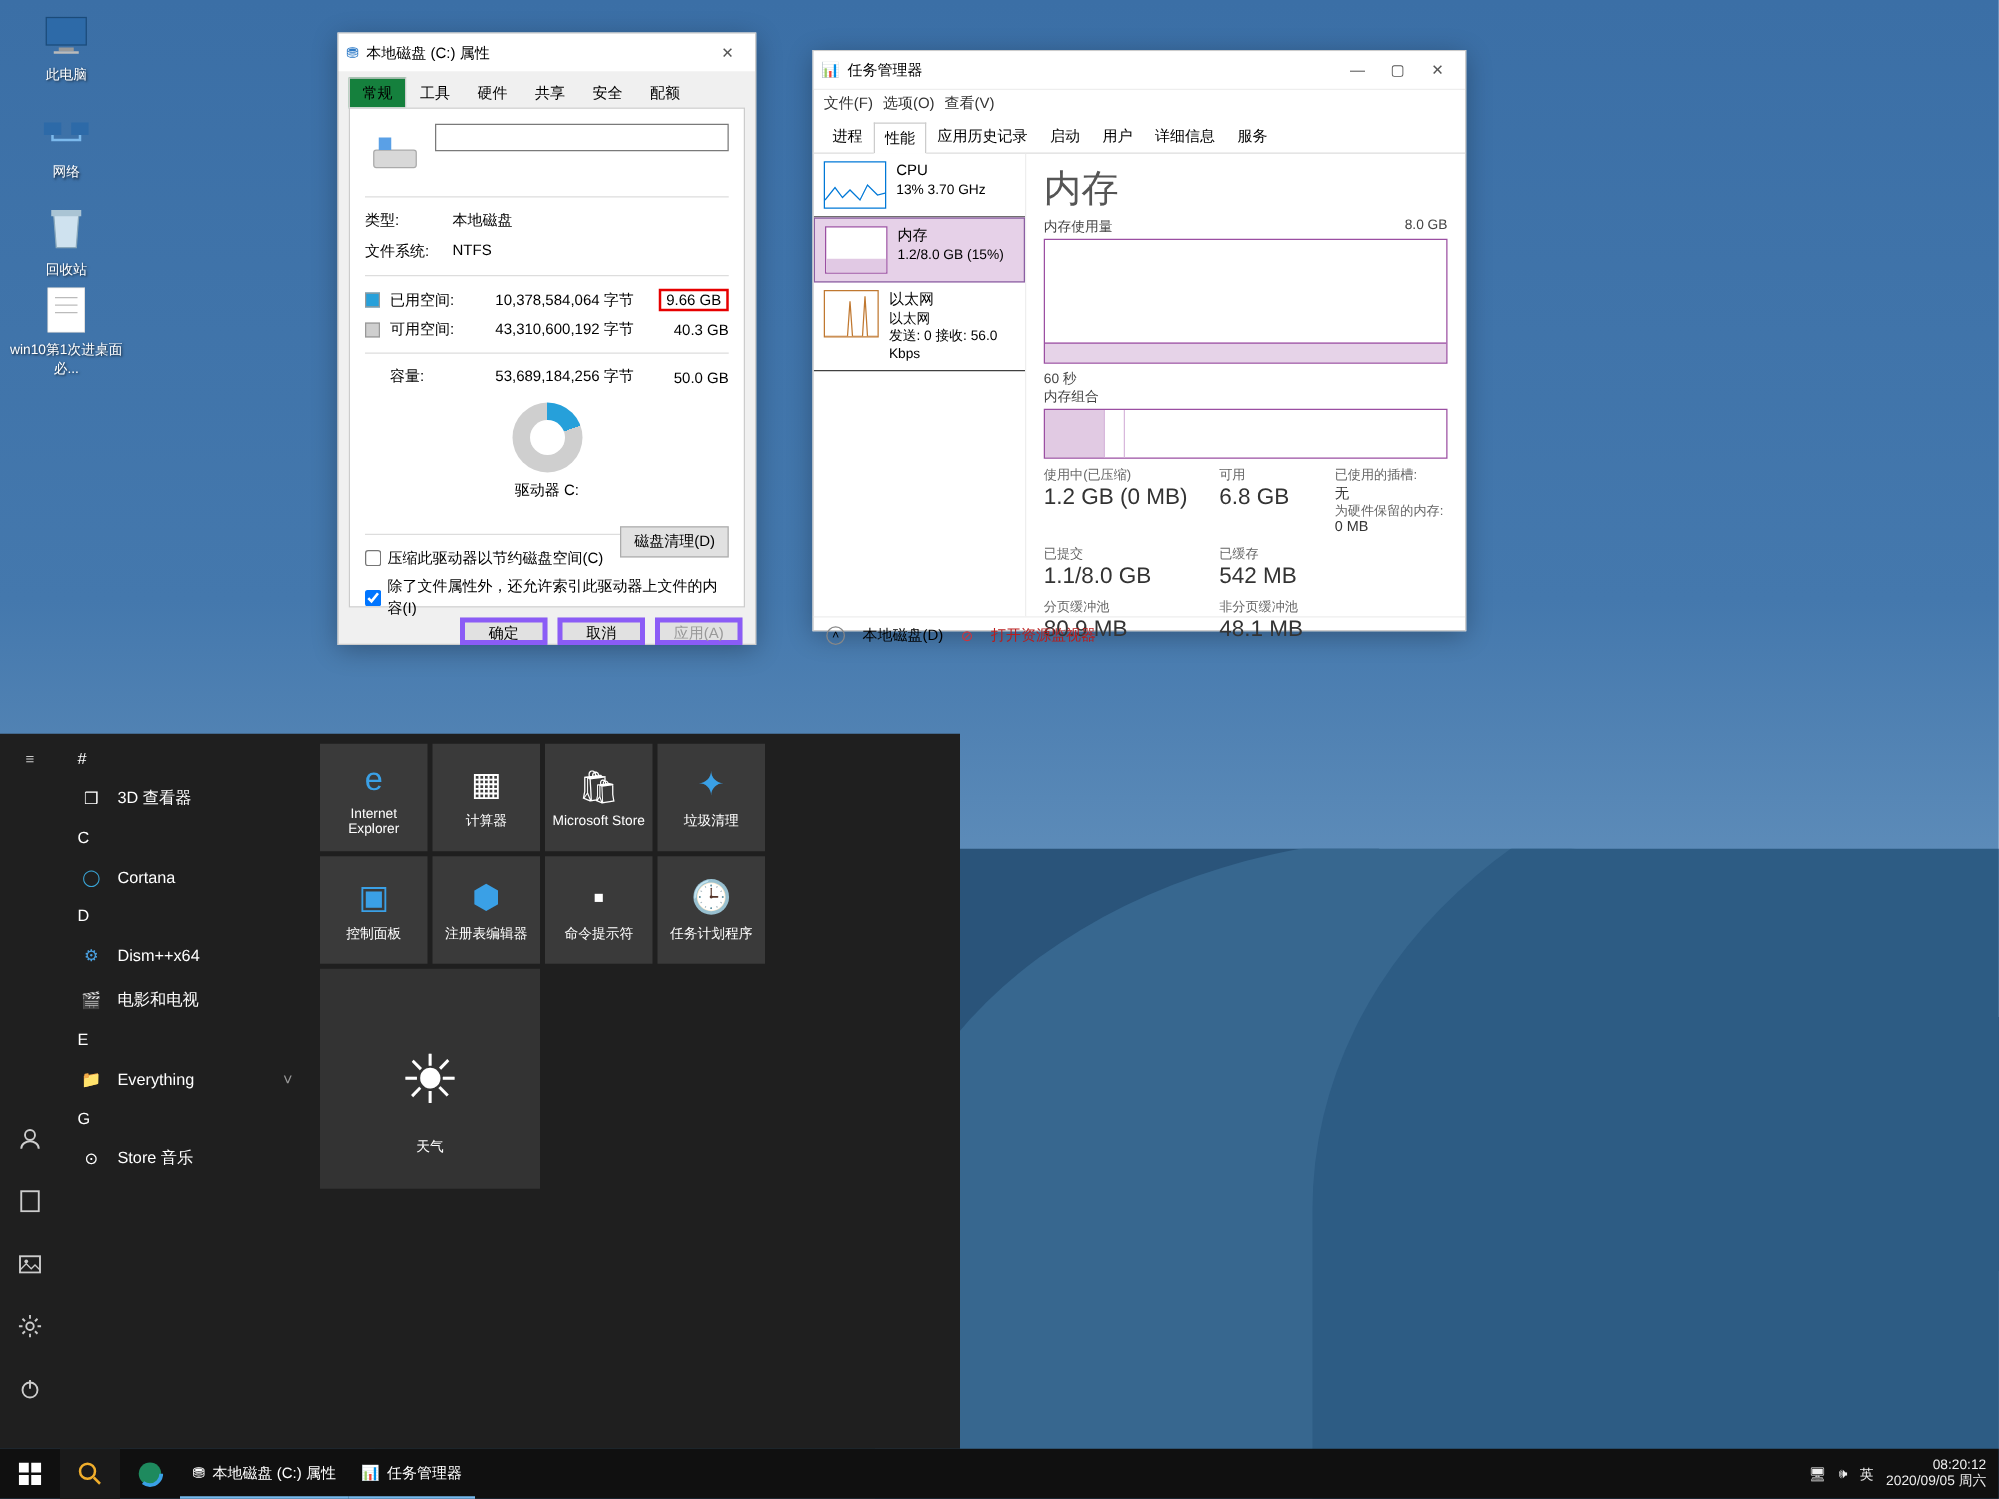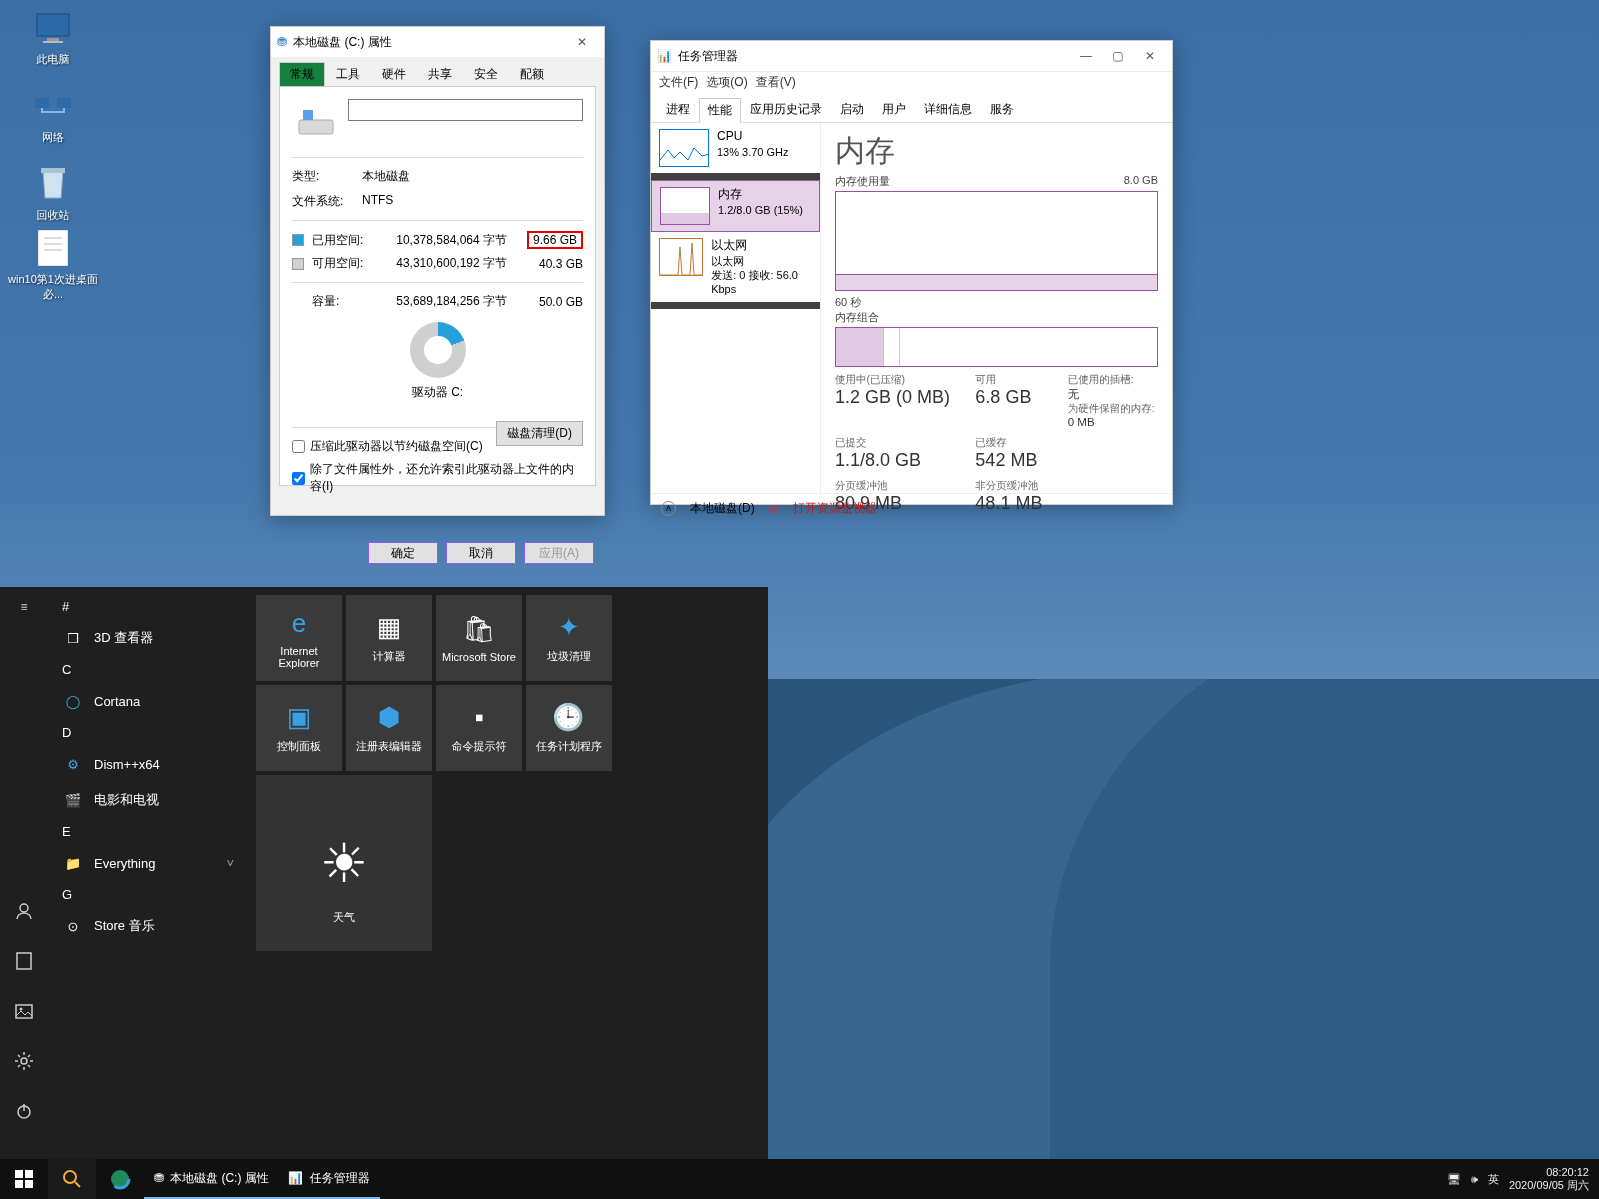--- a/index.html
+++ b/index.html
@@ -37,31 +37,31 @@
   .space-row .bytes{flex:1;text-align:right;margin-right:16px;}
   .space-row .gb{width:60px;text-align:right;}
   .highlight{border:2px solid #e60000;padding:0 4px;display:inline-block;}
   .pie{width:56px;height:56px;border-radius:50%;margin:12px auto 6px;background:conic-gradient(#26a0da 0deg 70deg,#cfcfcf 70deg 360deg);position:relative;}
   .pie::after{content:"";position:absolute;inset:14px;border-radius:50%;background:#fff;}
   .drv-label{text-align:center;font-size:12px;margin-bottom:6px;}
   .cleanup-btn{position:absolute;right:12px;top:334px;padding:3px 10px;border:1px solid #adadad;background:#e1e1e1;font-size:12px;}
   .chkline{font-size:12px;margin:6px 0;display:flex;align-items:center;gap:5px;}
   .chkline input{width:13px;height:13px;}
   .dlg-btns{display:flex;gap:8px;justify-content:flex-end;padding:0 10px 10px;}
-  .dlg-btns button{width:70px;height:22px;border:1px solid #8b5cf6;background:#e1e1e1;font-size:12px;margin-top:48px;}
+  .dlg-btns button{width:70px;height:22px;border:4px solid #8b5cf6;background:#e1e1e1;font-size:12px;}
   .dlg-btns button:disabled{color:#999;}
   
   .tm{left:650px;top:40px;width:523px;height:465px;}
   .menubar{padding:2px 8px;font-size:12px;color:#333;display:flex;gap:8px;border-top:1px solid #eee}
   .tm-tabs{display:flex;padding:4px 6px 0;border-bottom:1px solid #ddd;font-size:12px;gap:0;}
   .tm-tab{padding:3px 8px;border:1px solid transparent;}
   .tm-tab.active{border:1px solid #ccc;border-bottom:1px solid #fff;background:#fff;position:relative;top:1px;}
   .tm-body{display:flex;height:370px;}
   .tm-side{width:170px;border-right:1px solid #eee;overflow:hidden;}
-  .side-item{display:flex;gap:8px;padding:6px 8px;border-bottom:7px solid #404040;}
+  .side-item{display:flex;gap:8px;padding:6px 8px;border-bottom:1px solid #404040;}
   .side-item.sel{background:#e6d1e8;border:1px solid #8b5fa3;}
   .mini-graph{width:50px;height:38px;border:1px solid #8b5fa3;background:#fff;position:relative;overflow:hidden;}
   .mg-cpu{border-color:#0078d7;}
   .mg-mem{border-color:#9b4fa2;background:#fff;}
   .mg-mem::after{content:"";position:absolute;bottom:0;left:0;right:0;height:30%;background:#e1c9e4;}
   .mg-disk{border-color:#4ca64c;}
   .mg-eth{border-color:#c07830;}
   .side-txt{font-size:11px;line-height:1.3;}
   .side-txt .t{font-size:12px;}
   .tm-main{flex:1;padding:8px 14px;font-size:11.5px;color:#444;}

